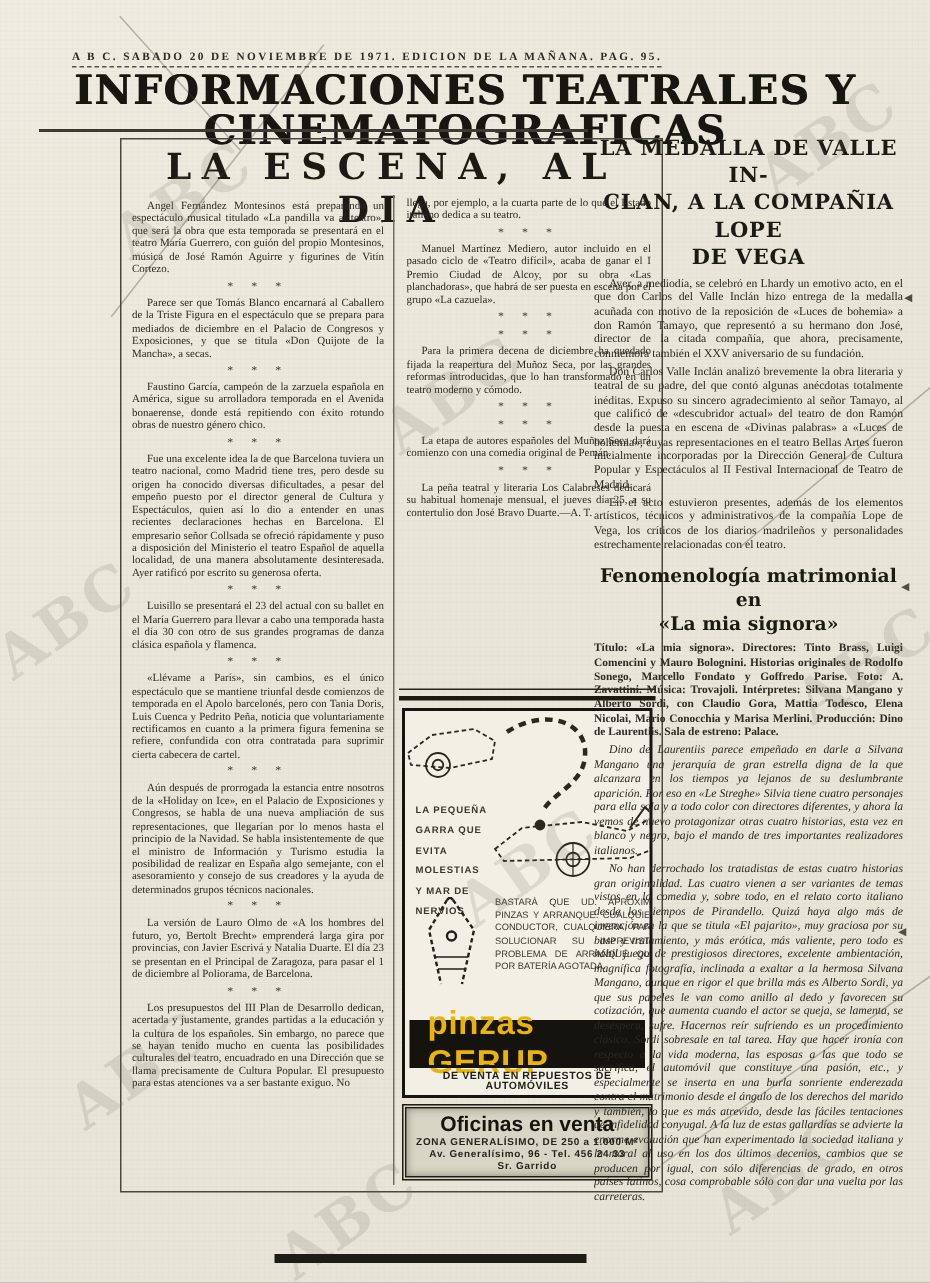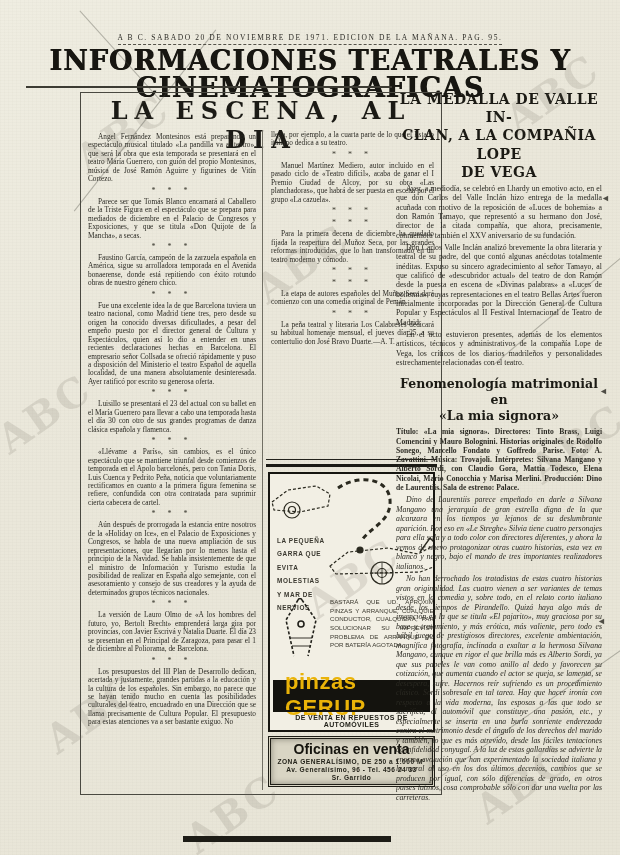--- a/index.html
+++ b/index.html
@@ -3,22 +3,22 @@
 <meta charset="utf-8">
 <style>
   html,body{margin:0;padding:0;background:#b9b6ae;}
   .page{position:relative;width:620px;height:855px;margin:0 auto;overflow:hidden;
         background:#ecead7; background:linear-gradient(145deg,#efede1 0%,#eae7da 40%,#e7e4d6 100%);
         font-family:"Liberation Serif",serif;color:#23221e;}
   .grain{position:absolute;inset:0;pointer-events:none;opacity:.5;
         background:repeating-linear-gradient(0deg,rgba(120,115,100,.05) 0 1px,transparent 1px 3px),
                    repeating-linear-gradient(90deg,rgba(120,115,100,.04) 0 1px,transparent 1px 4px);}
   
-  .masthead{position:absolute;top:33px;left:0;right:0;text-align:center;font-size:7.5px;
-        font-weight:normal;letter-spacing:1.6px;color:#2b2a25;}
+  .masthead{position:absolute;top:33px;left:0;right:0;text-align:left;font-size:7.5px;
+        font-weight:bold;letter-spacing:1.6px;color:#2b2a25;padding-left:48px;}
   .masthead span{border-bottom:1px dashed #55534a;padding-bottom:2px;}
   .headline{position:absolute;top:47px;left:0;right:0;text-align:center;
         font-family:"DejaVu Serif",serif;font-weight:900;font-size:27px;line-height:1;
         letter-spacing:1px;color:#171611;text-shadow:.6px 0 #171611;}
   .headline-rule{position:absolute;top:86px;left:26px;width:366px;height:2px;background:#3c3b33;}
   
   .escena{position:absolute;top:92px;left:40px;width:362px;height:703px;
         border:1.5px solid #4a4941;box-sizing:border-box;margin-left:40px;}
   .escena-title{height:34px;text-align:center;font-family:"DejaVu Serif",serif;font-weight:bold;
         font-size:24px;letter-spacing:7px;padding-top:3px;color:#1b1a15;}

